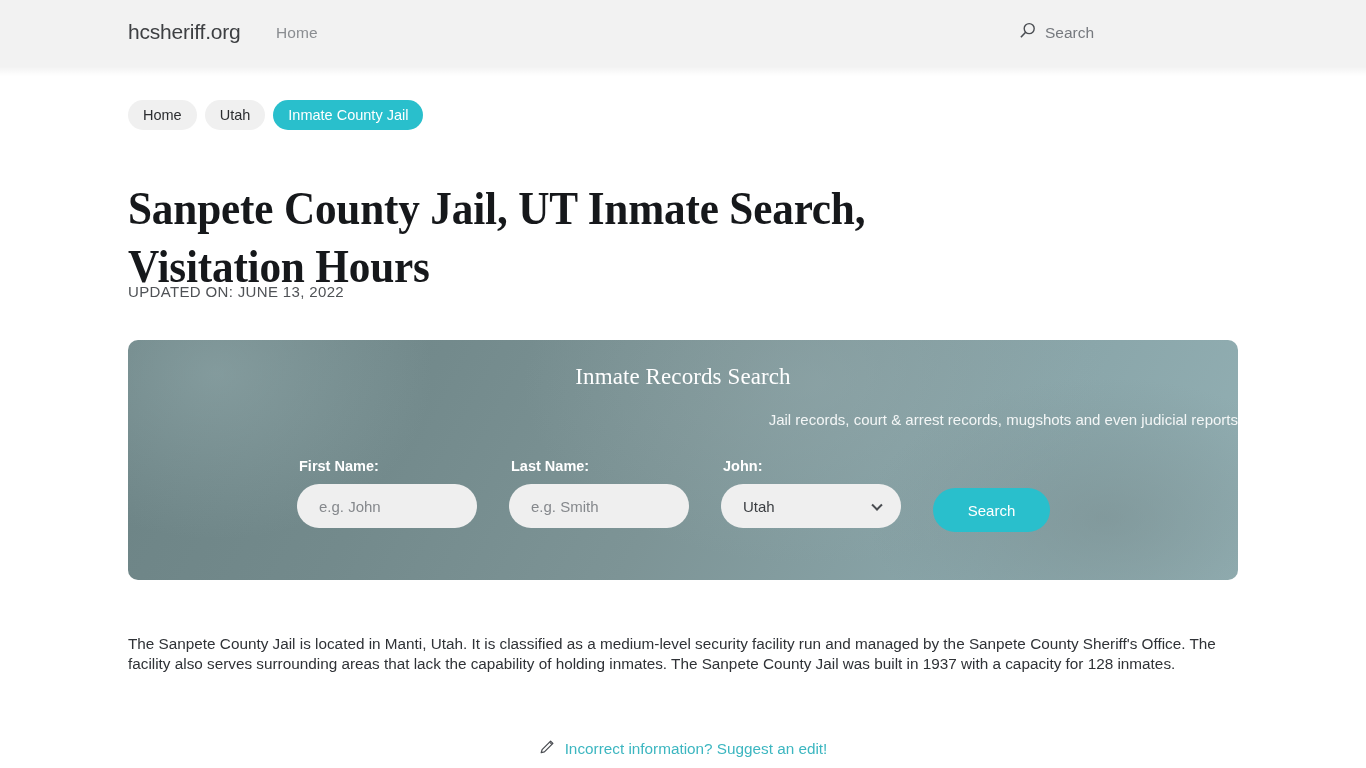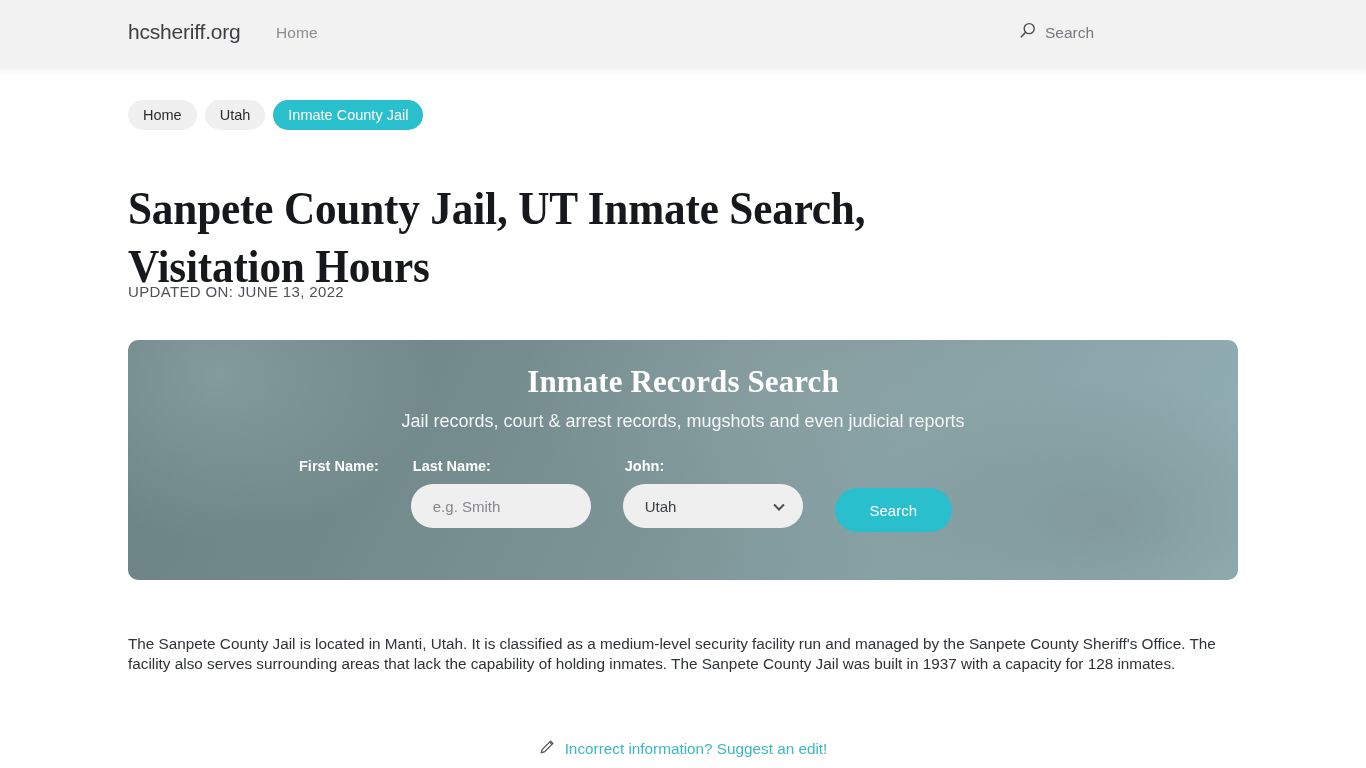--- a/index.html
+++ b/index.html
@@ -81,28 +81,28 @@
     background:
       radial-gradient(ellipse 340px 200px at 88% 74%, rgba(120,140,142,0.55), rgba(120,140,142,0) 70%),
       radial-gradient(ellipse 300px 230px at 8% 14%, rgba(152,176,178,0.50), rgba(152,176,178,0) 72%),
       radial-gradient(ellipse 420px 260px at 62% 18%, rgba(150,172,175,0.42), rgba(150,172,175,0) 70%),
       linear-gradient(118deg, #6c8385 0%, #738a8c 26%, #7d9496 50%, #8aa6aa 78%, #93b0b4 100%);
   }
   .hero-title {
     position: absolute; left: 0; top: 24px; width: 100%;
     text-align: center;
     font-family: "Liberation Serif", "DejaVu Serif", serif;
-    font-weight: 700;
-    font-size: 31px; color: #ffffff;
+    font-weight: 400;
+    font-size: 23px; color: #ffffff;
     letter-spacing: 0.1px;
   }
   .hero-sub {
     position: absolute; left: 0; top: 71px; width: 100%;
-    text-align: center;
-    font-size: 18px; color: #f3f6f6;
+    text-align: right;
+    font-size: 15px; color: #f3f6f6;
   }
   .form-row {
     position: absolute; left: 169px; top: 118px;
     display: flex; align-items: flex-start; gap: 12px;
   }
   .field { position: relative; margin-right: 20px; }
   .field-label {
     font-size: 14.5px; color: #ffffff; font-weight: 700;
     margin-bottom: 10px; display: block; padding-left: 2px;
   }
@@ -181,20 +181,21 @@
 <div class="updated">UPDATED ON: JUNE 13, 2022</div>
 
 <div class="hero">
   <div class="hero-title">Inmate Records Search</div>
   <div class="hero-sub">Jail records, court &amp; arrest records, mugshots and even judicial reports</div>
 
   <div class="form-row">
 
     <div class="field">
       <label class="field-label">First Name:</label>
+      <input type="text" placeholder="e.g. John" style="">
     </div>
 
     <div class="field">
       <label class="field-label">Last Name:</label>
       <input type="text" placeholder="e.g. Smith" style="">
     </div>
 
     <div class="field">
       <label class="field-label">John:</label>
       <div class="selwrap">

